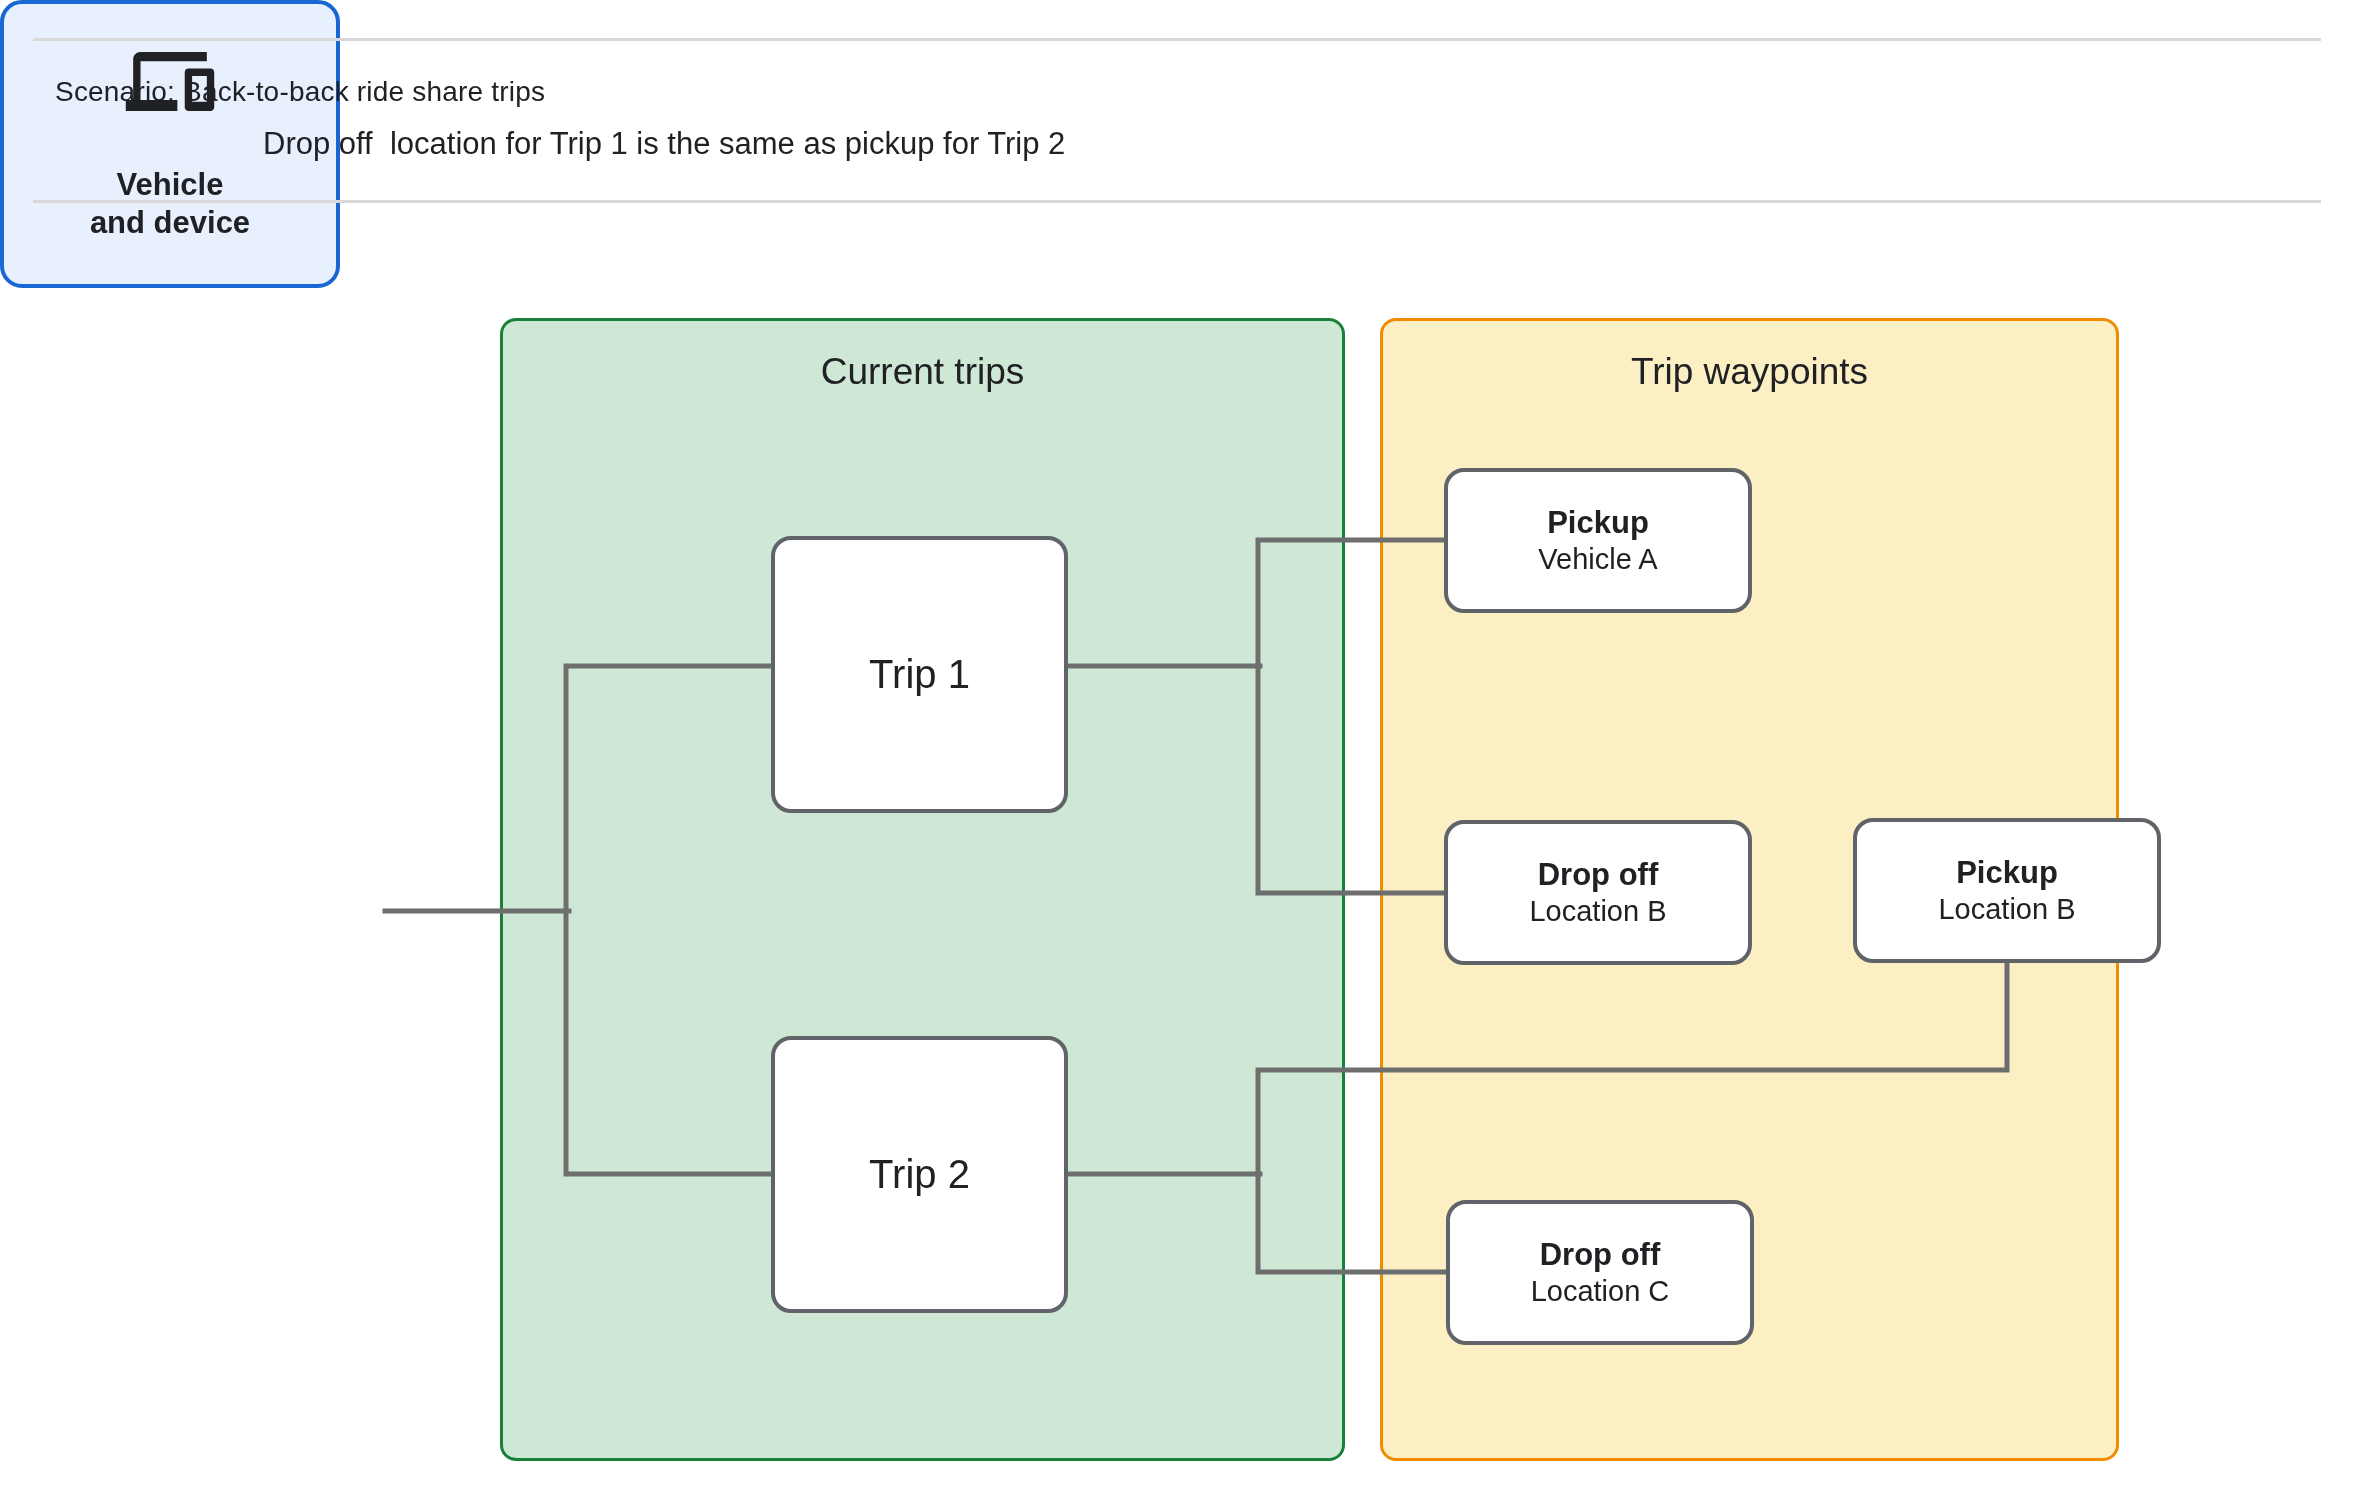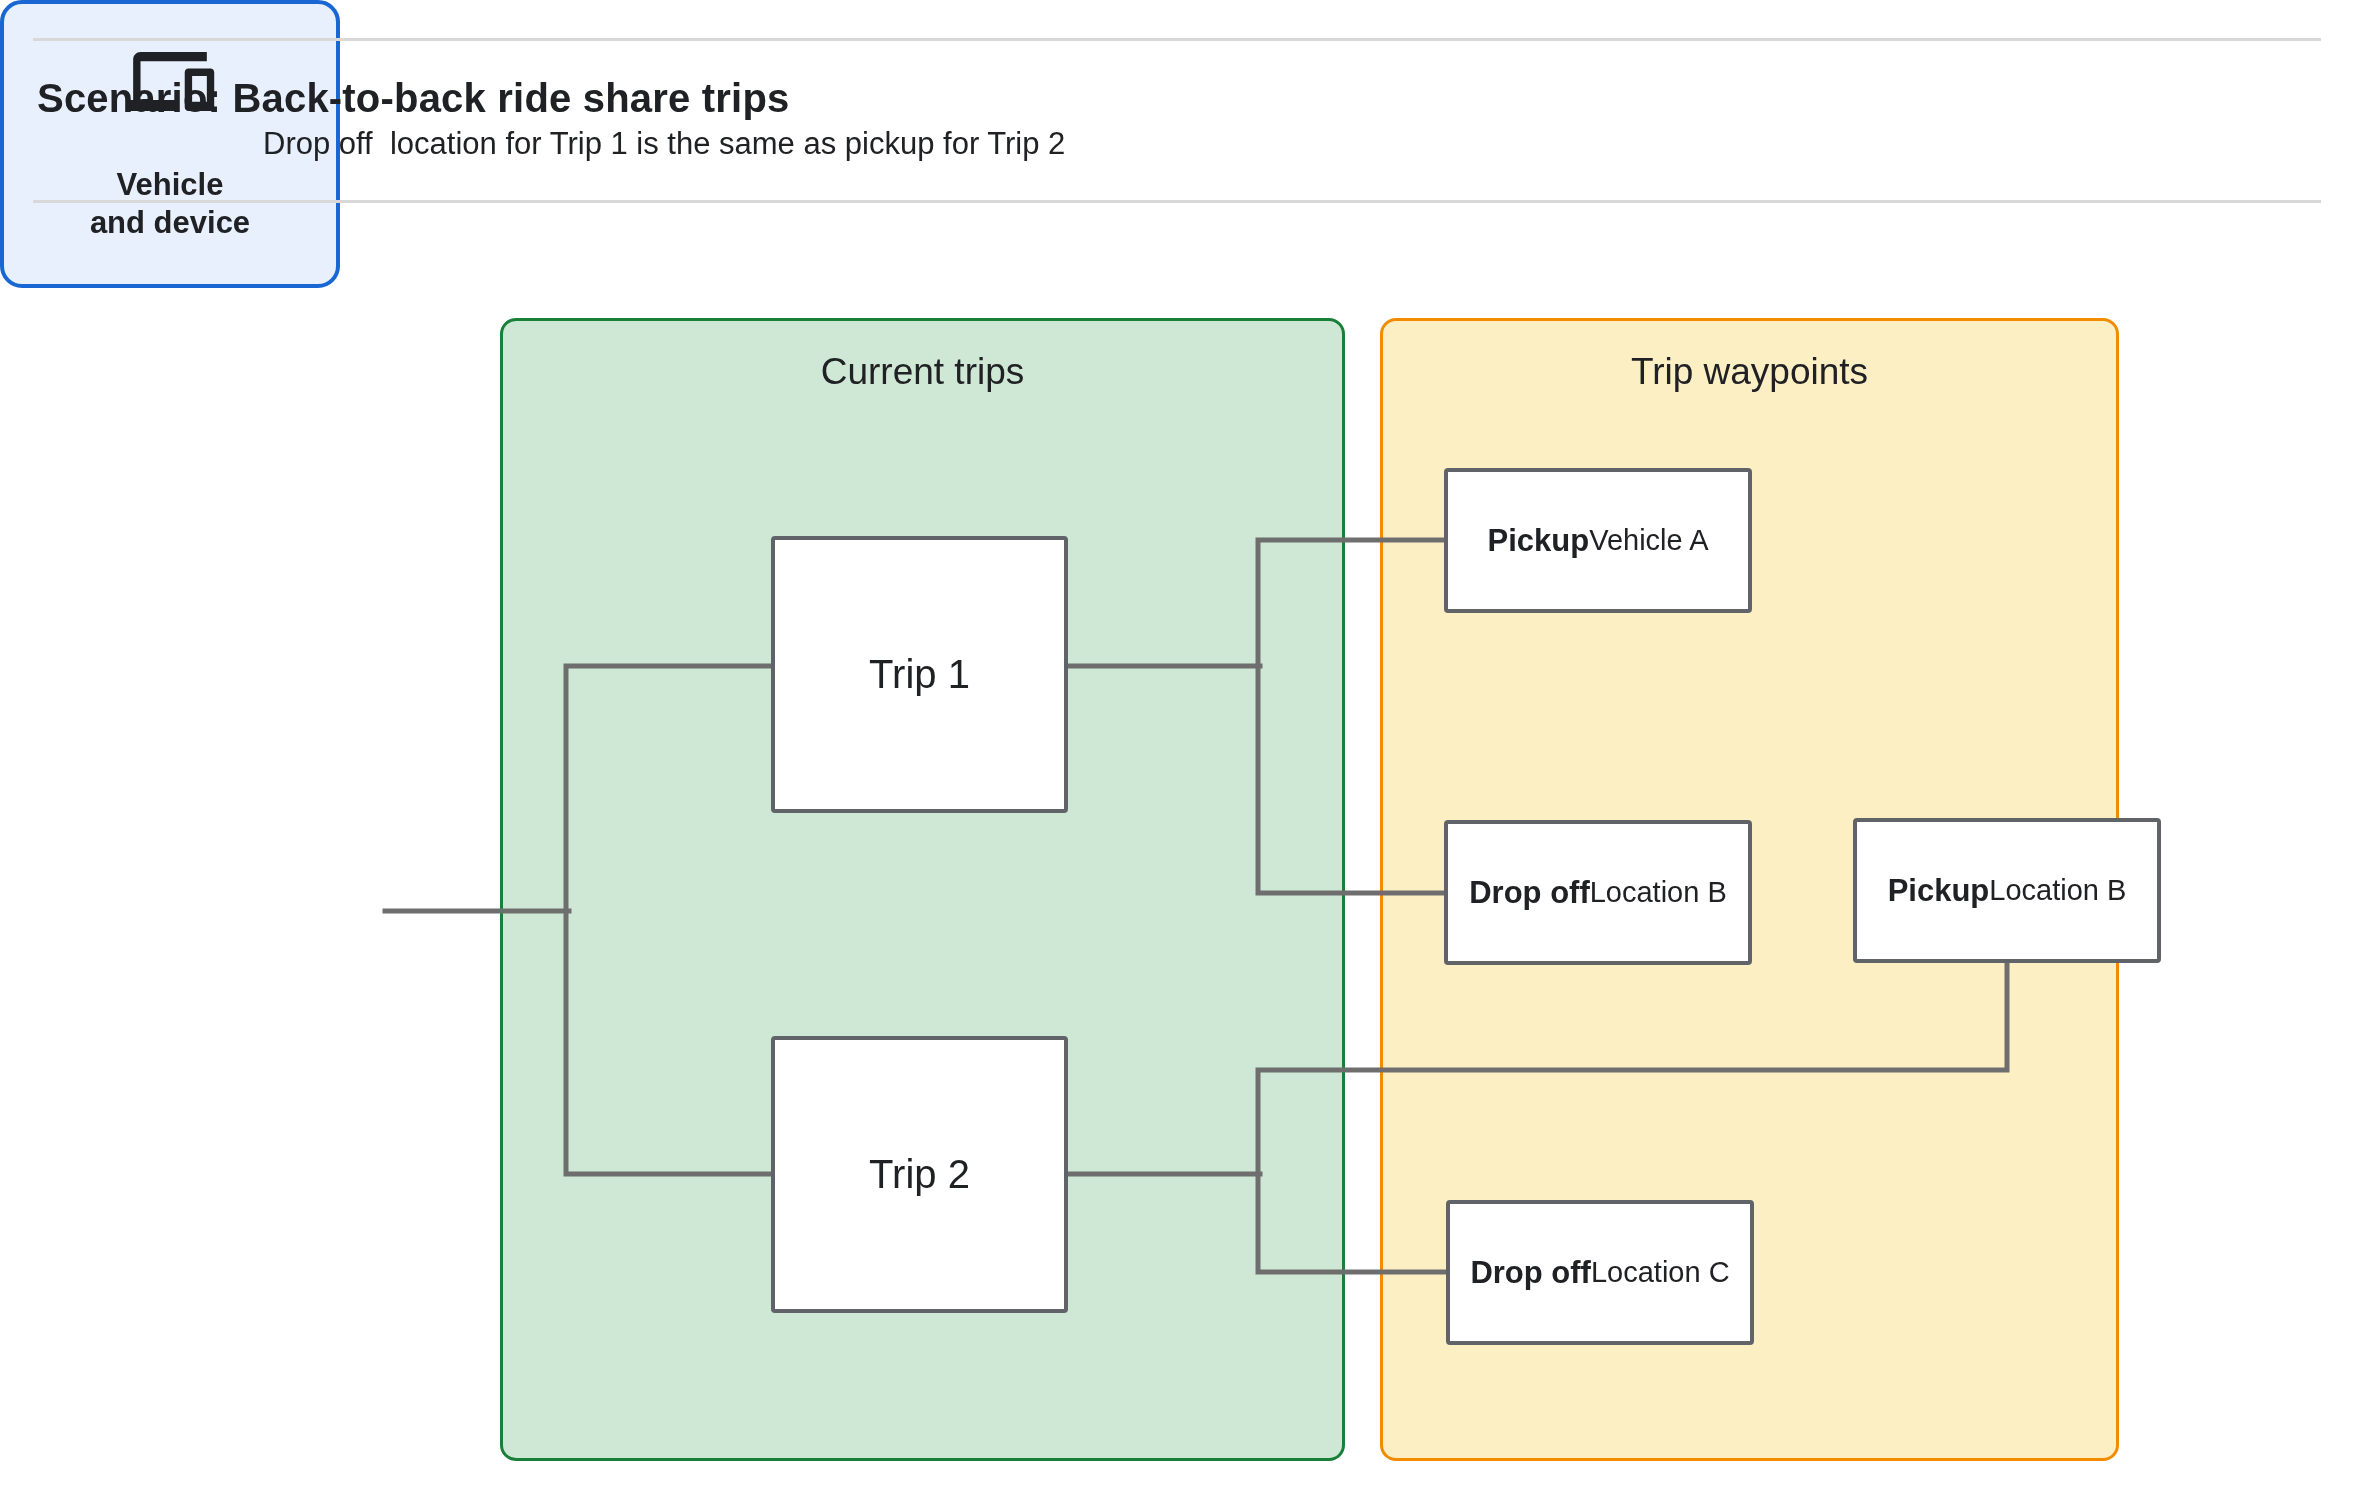--- a/index.html
+++ b/index.html
@@ -10,22 +10,22 @@
     font-family:"Liberation Sans", sans-serif;
     color:#202124;
     overflow:hidden;
   }
 
   
   .divider { position:absolute; left:33px; width:2288px; height:3px; background:#d8d8d8; }
   #divider-top { top:38px; }
   #divider-bottom { top:200px; }
   #page-title {
-    position:absolute; left:37px; top:76px;
-    font-size:40px; font-weight:bold; letter-spacing:0.2px;
+    position:absolute; left:55px; top:76px;
+    font-size:28px; font-weight:normal; letter-spacing:0.2px;
   }
   #page-subtitle {
     position:absolute; left:263px; top:126px;
     font-size:31px; font-weight:normal; white-space:pre-wrap;
   }
 
   
   .panel { position:absolute; border-radius:16px; box-sizing:border-box; z-index:1; }
   #panel-current-trips {
     left:500px; top:318px; width:845px; height:1143px;
@@ -40,22 +40,22 @@
     text-align:center; font-size:37px; font-weight:normal; color:#202124;
   }
 
   
   #connectors { position:absolute; left:0; top:0; z-index:2; }
   .connector { fill:none; stroke:#6e6e6e; stroke-width:5px; stroke-linecap:square; stroke-linejoin:miter; }
 
   
   .node {
     position:absolute; box-sizing:border-box; background:#ffffff;
-    border:4px solid #606468; border-radius:4px;
-    display:flex; flex-direction:row; align-items:center; justify-content:center;
+    border:4px solid #606468; border-radius:20px;
+    display:flex; flex-direction:column; align-items:center; justify-content:center;
     z-index:3; text-align:center;
   }
   .trip-node { left:771px; width:297px; height:277px; }
   #node-trip-1 { top:536px;align-items:center; }
   #node-trip-2 { top:1036px; }
   .trip-label { font-size:40px; font-weight:normal; }
 
   .waypoint-node { width:308px; height:145px; line-height:37px; }
   #node-waypoint-0 { left:1444px; top:468px; }
   #node-waypoint-1 { left:1444px; top:820px; }

